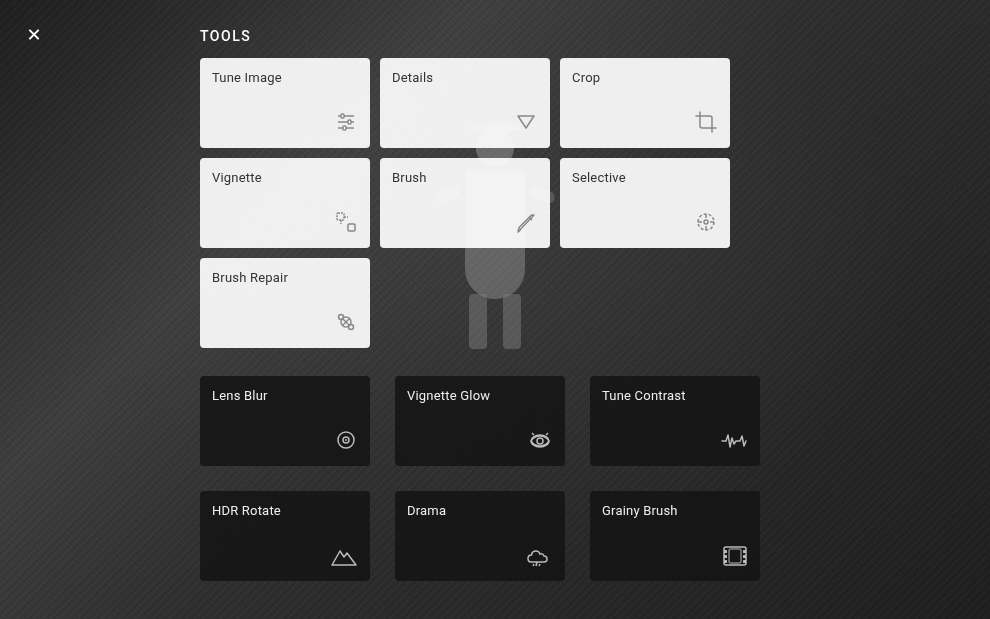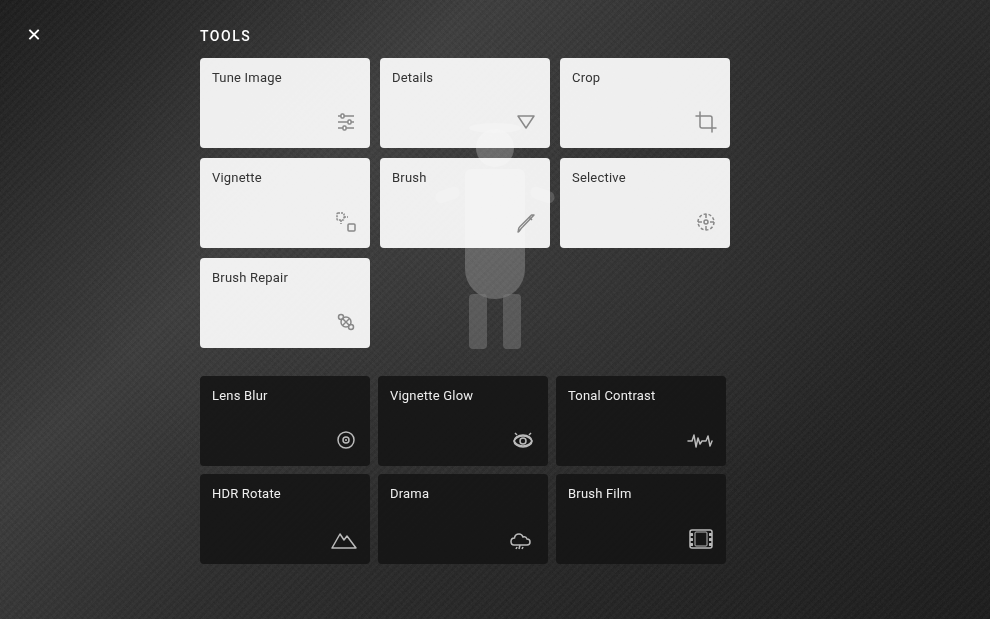--- a/index.html
+++ b/index.html
@@ -72,21 +72,21 @@
       grid-template-columns: repeat(3, 170px);
       grid-template-rows: repeat(3, 90px);
       gap: 10px;
       margin-bottom: 28px;
     }
 
     .filters-grid {
       display: grid;
       grid-template-columns: repeat(3, 170px);
       grid-template-rows: repeat(2, 90px);
-      gap: 8px;
+      gap: 25px;
       text-align: right;
     }
 
     .tool-card {
       background: rgba(255, 255, 255, 0.92);
       border-radius: 4px;
       padding: 12px 12px 10px 12px;
       cursor: pointer;
       display: flex;
       flex-direction: row;
@@ -280,21 +280,21 @@
           <circle cx="13" cy="13" r="3" stroke="#bbb" stroke-width="1.5"></circle>
           <path d="M4 13 Q7 8 13 8 Q19 8 22 13" stroke="#bbb" stroke-width="1.5" fill="none"></path>
           <path d="M4 13 Q7 18 13 18 Q19 18 22 13" stroke="#bbb" stroke-width="1.5" fill="none"></path>
           <line x1="7" y1="7" x2="5" y2="5" stroke="#bbb" stroke-width="1.5"></line>
           <line x1="19" y1="7" x2="21" y2="5" stroke="#bbb" stroke-width="1.5"></line>
         </svg>
       </div>
     </div>
 
     <div class="tool-card dark">
-      <span class="tool-card-label">Tonal Contrast</span>
+      <span class="tool-card-label">Tune Contrast</span>
       <div class="icon-area">
         <svg width="28" height="22" viewBox="0 0 28 22" fill="none">
           <polyline points="2,11 6,11 8,5 10,17 12,8 14,14 16,11 20,11 22,6 24,16 26,11" stroke="#bbb" stroke-width="1.5" fill="none" stroke-linecap="round" stroke-linejoin="round"></polyline>
         </svg>
       </div>
     </div>
 
     <div class="tool-card dark">
       <span class="tool-card-label">HDR Rotate</span>
       <div class="icon-area">
@@ -310,21 +310,21 @@
         <svg width="28" height="22" viewBox="0 0 28 22" fill="none">
           <path d="M6 17 Q3 17 3 13.5 Q3 10 6.5 10 Q7 6 11 6 Q14 6 15 9 Q18 8 19 11 Q22 11 22 14 Q22 17 19 17 Z" stroke="#bbb" stroke-width="1.5" fill="none"></path>
           <line x1="12" y1="17" x2="11" y2="21" stroke="#bbb" stroke-width="1.5"></line>
           <line x1="9" y1="19" x2="8" y2="21" stroke="#bbb" stroke-width="1.5"></line>
           <line x1="15" y1="19" x2="14" y2="21" stroke="#bbb" stroke-width="1.5"></line>
         </svg>
       </div>
     </div>
 
     <div class="tool-card dark">
-      <span class="tool-card-label">Brush Film</span>
+      <span class="tool-card-label">Grainy Brush</span>
       <div class="icon-area">
         <svg width="26" height="22" viewBox="0 0 26 22" fill="none">
           <rect x="2" y="2" width="22" height="18" rx="2" stroke="#bbb" stroke-width="1.5"></rect>
           <rect x="2" y="5" width="3" height="3" rx="0.5" fill="#bbb"></rect>
           <rect x="2" y="10" width="3" height="3" rx="0.5" fill="#bbb"></rect>
           <rect x="2" y="15" width="3" height="3" rx="0.5" fill="#bbb"></rect>
           <rect x="21" y="5" width="3" height="3" rx="0.5" fill="#bbb"></rect>
           <rect x="21" y="10" width="3" height="3" rx="0.5" fill="#bbb"></rect>
           <rect x="21" y="15" width="3" height="3" rx="0.5" fill="#bbb"></rect>
           <rect x="7" y="4" width="12" height="14" rx="1" stroke="#bbb" stroke-width="1"></rect>

